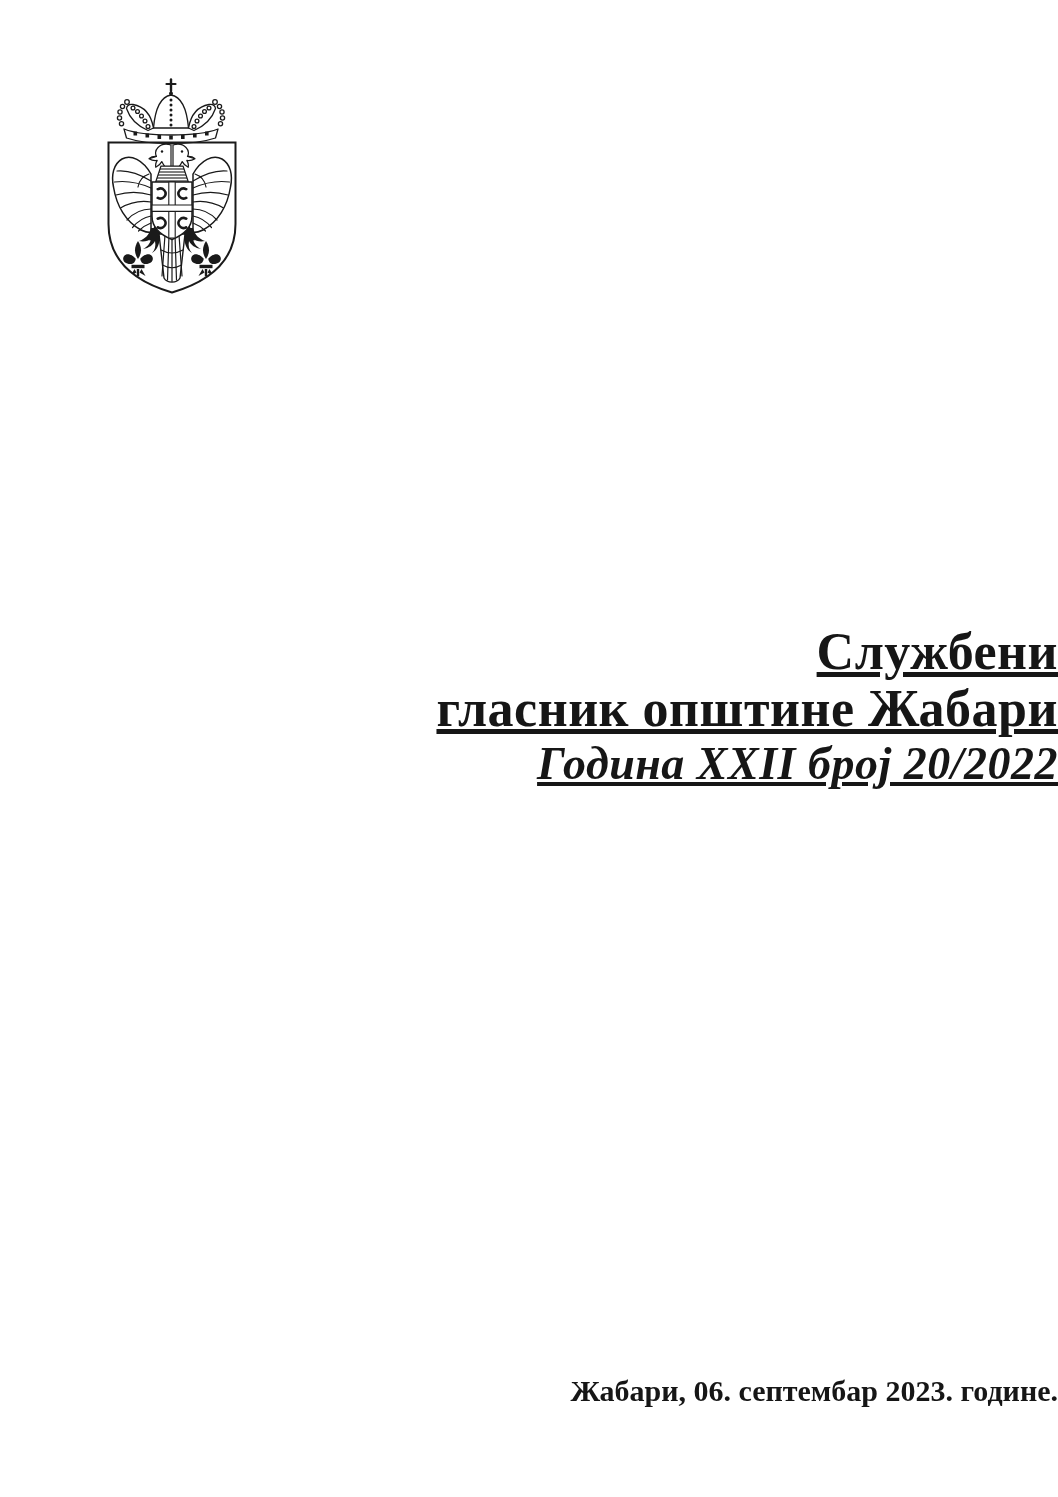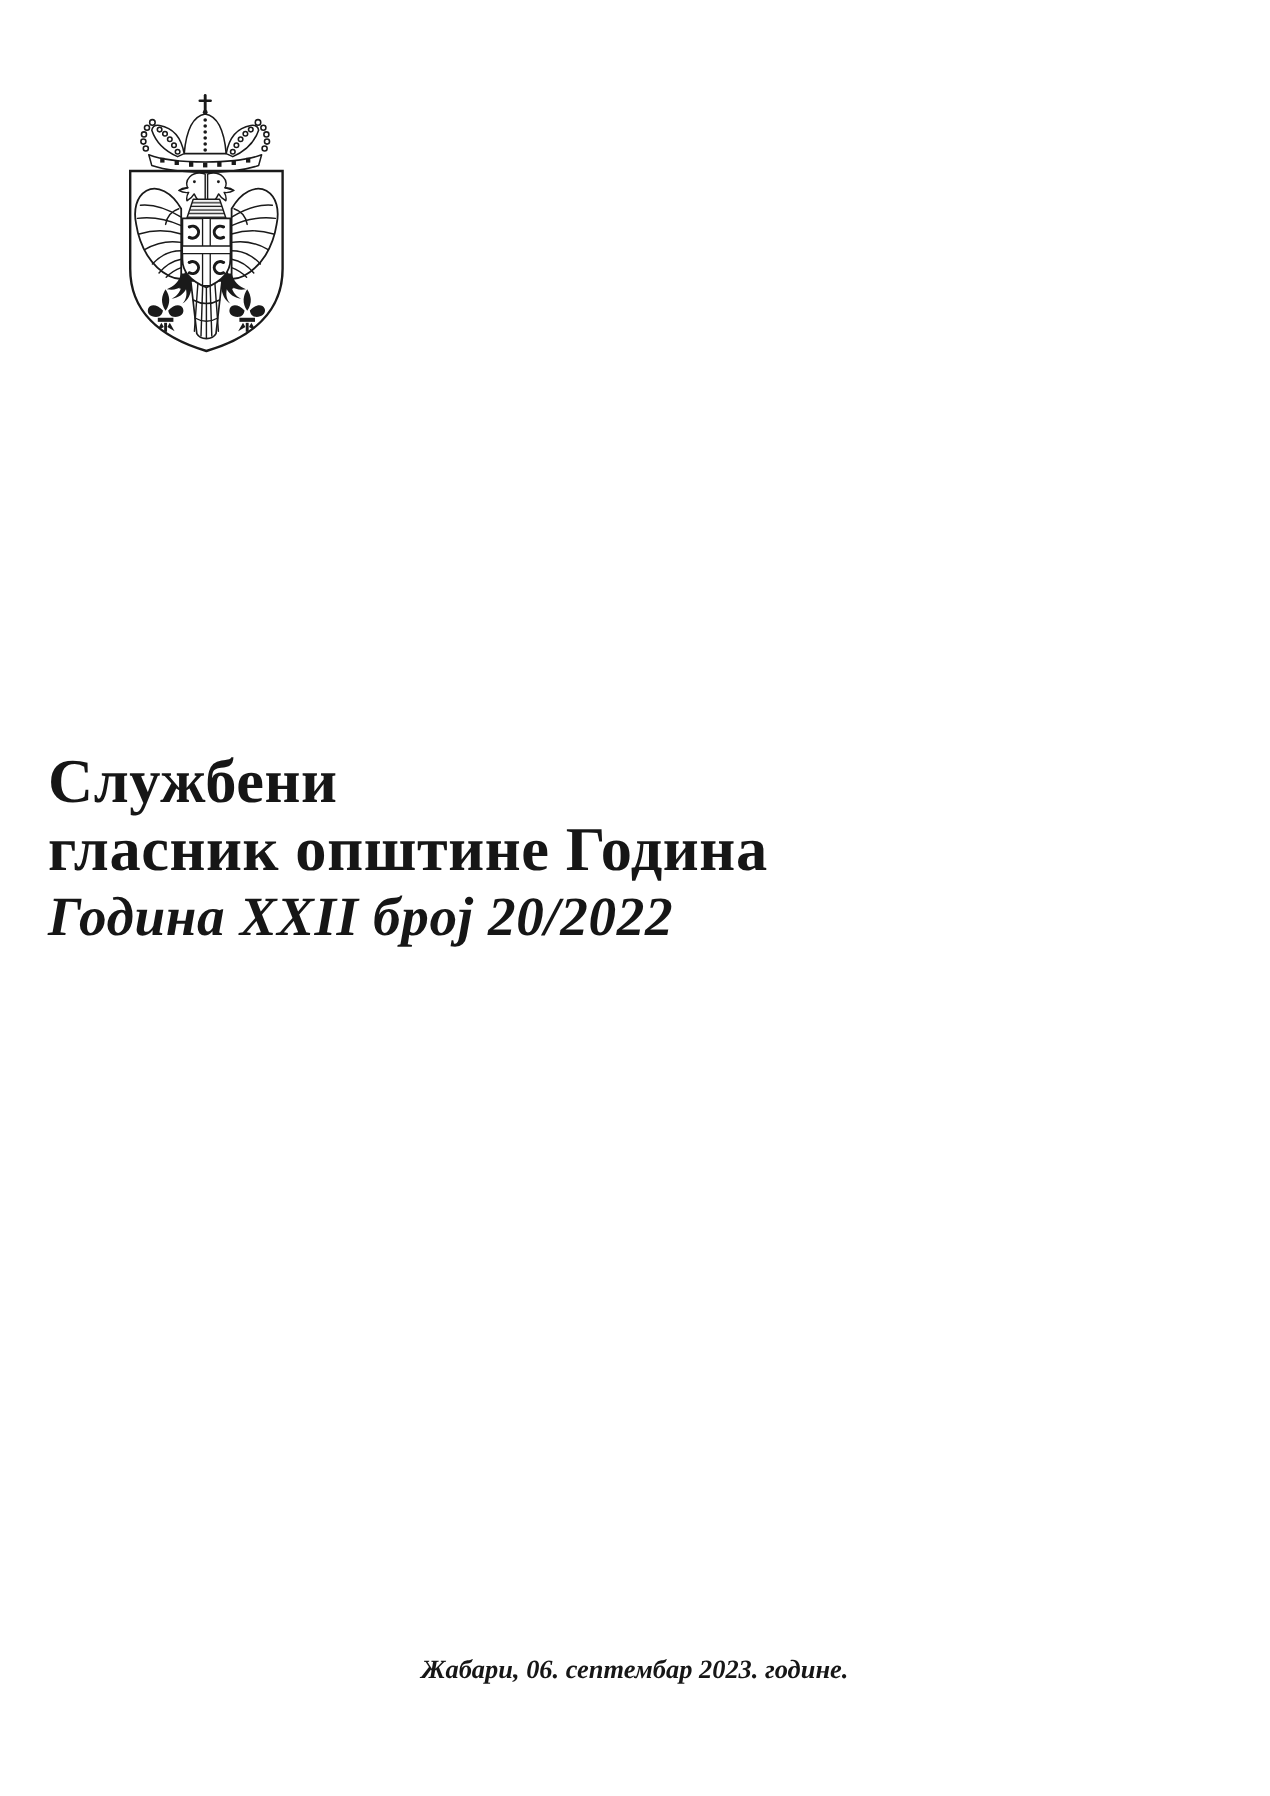--- a/index.html
+++ b/index.html
@@ -24,21 +24,22 @@
     width: 134px;
     height: 218px;
     margin: 0;
   }
   .emblem svg { display: block; width: 134px; height: 218px; }
   .title-block {
     position: absolute;
     top: 623px;
     left: 40px;
     right: 0;
-    text-align: left;
+    text-align: right;
+    text-decoration: underline;
   }
   .title-line {
     margin: 0;
     font-size: 52px;
     line-height: 57px;
     font-weight: bold;
     letter-spacing: 0.5px;
     white-space: nowrap;
   }
   .issue-line {
@@ -48,26 +49,25 @@
     font-weight: bold;
     font-style: italic;
     letter-spacing: 0.5px;
     white-space: nowrap;
   }
   .dateline {
     position: absolute;
     top: 1378px;
     left: 0;
     right: 0;
-    text-align: center;
-    font-size: 22px;
+    text-align: right;
+    font-size: 30px;
     line-height: 26px;
     font-weight: bold;
     white-space: nowrap;
-    font-style: italic;
   }
 </style>
 </head>
 <body>
 
 <div class="page">
 
   <figure class="emblem">
     <svg viewBox="0 0 134 218" xmlns="http://www.w3.org/2000/svg">
       <defs>
@@ -182,19 +182,19 @@
           <circle cx="81.4" cy="149.5" r="1.1" fill="#1a1a1a" stroke="none"></circle>
         </g>
       </g>
 
       <path d="M3.5 64.5 H130.5 V146 C130.5 181 106 203 67 214.5 C28 203 3.5 181 3.5 146 Z" fill="none" stroke="#1a1a1a" stroke-width="2"></path>
     </svg>
   </figure>
 
   <header class="title-block">
     <h1 class="title-line">Службени</h1>
-    <h1 class="title-line">гласник општине Година</h1>
+    <h1 class="title-line">гласник општине Жабари</h1>
     <h2 class="issue-line">Година XXII број 20/2022</h2>
   </header>
 
   <footer class="dateline">Жабари, 06. септембар 2023. године.</footer>
 
 </div>
 
 </body></html>

